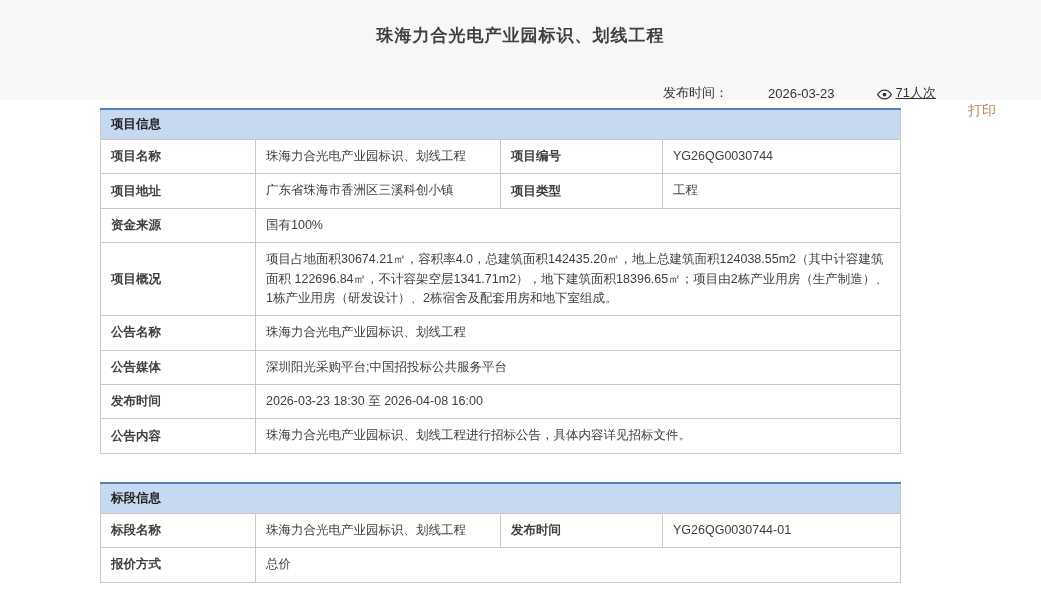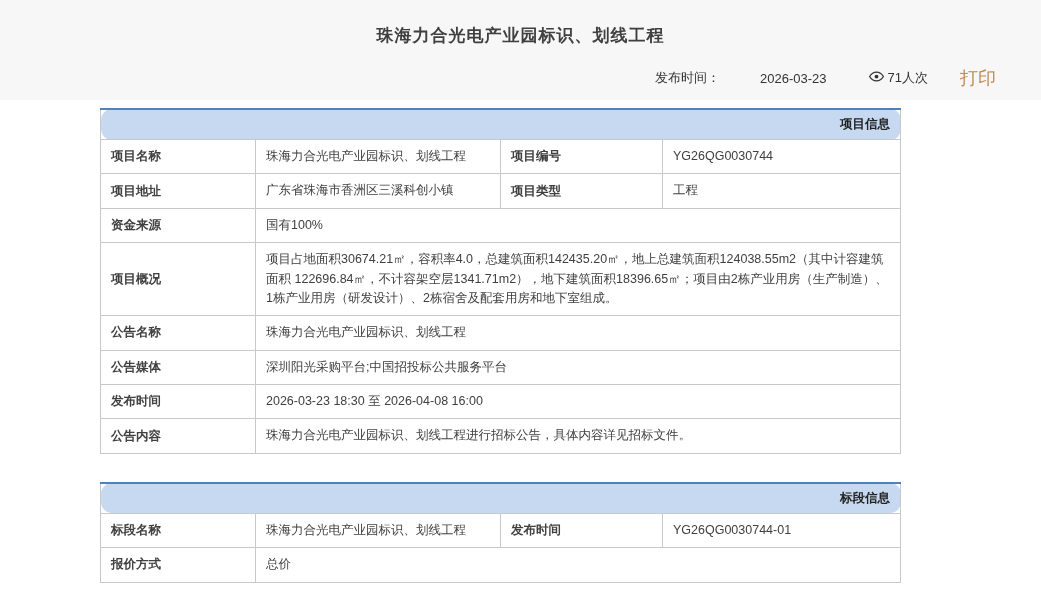--- a/index.html
+++ b/index.html
@@ -26,57 +26,58 @@
   .pub-row {
     position: absolute;
     right: 45px; top: 66px;
     display: flex;
     align-items: center;
     font-size: 13px;
     color: #333;
   }
   .pub-label, .pub-date { color: #333; margin-left: 40px; }
   .views {
-    display: flex; align-items: flex-start;
+    display: flex; align-items: flex-end;
     margin-left: 42px;
     color: #333;
+    text-decoration: underline;
   }
   .eye-icon { display: inline-flex; margin-right: 4px; }
   .print-btn {
     margin-left: 32px;
     color: #c08a52;
     cursor: pointer;
-    font-size: 18px;
+    font-size: 14px;
     background: none; border: none;
     font-family: inherit;
+    margin-top: 36px;
   }
   .content {
     margin-left: 100px;
     width: 800px;
   }
   table {
     width: 800px;
     border-collapse: collapse;
     table-layout: fixed;
     font-size: 12.5px;
     color: #404040;
   }
   .tbl-1 { margin-top: 8px; }
   .tbl-2 { margin-top: 28px; }
   td, th { border: 1px solid #c8c8c8; vertical-align: middle; }
   th.section-header {
     background: #c6d9f1;
     border-top: 2px solid #4f81bd;
-    text-align: right;
+    text-align: left;
     font-weight: bold;
     font-size: 12.5px;
     color: #222;
     padding: 6px 10px;
     height: 24px;
-    border-radius: 11px;
   }
   td.lbl {
     padding: 7px 10px;
     background: #ffffff;
     color: #404040;
     font-weight: bold;
   }
   td.val {
     padding: 7px 10px;
     color: #404040;

